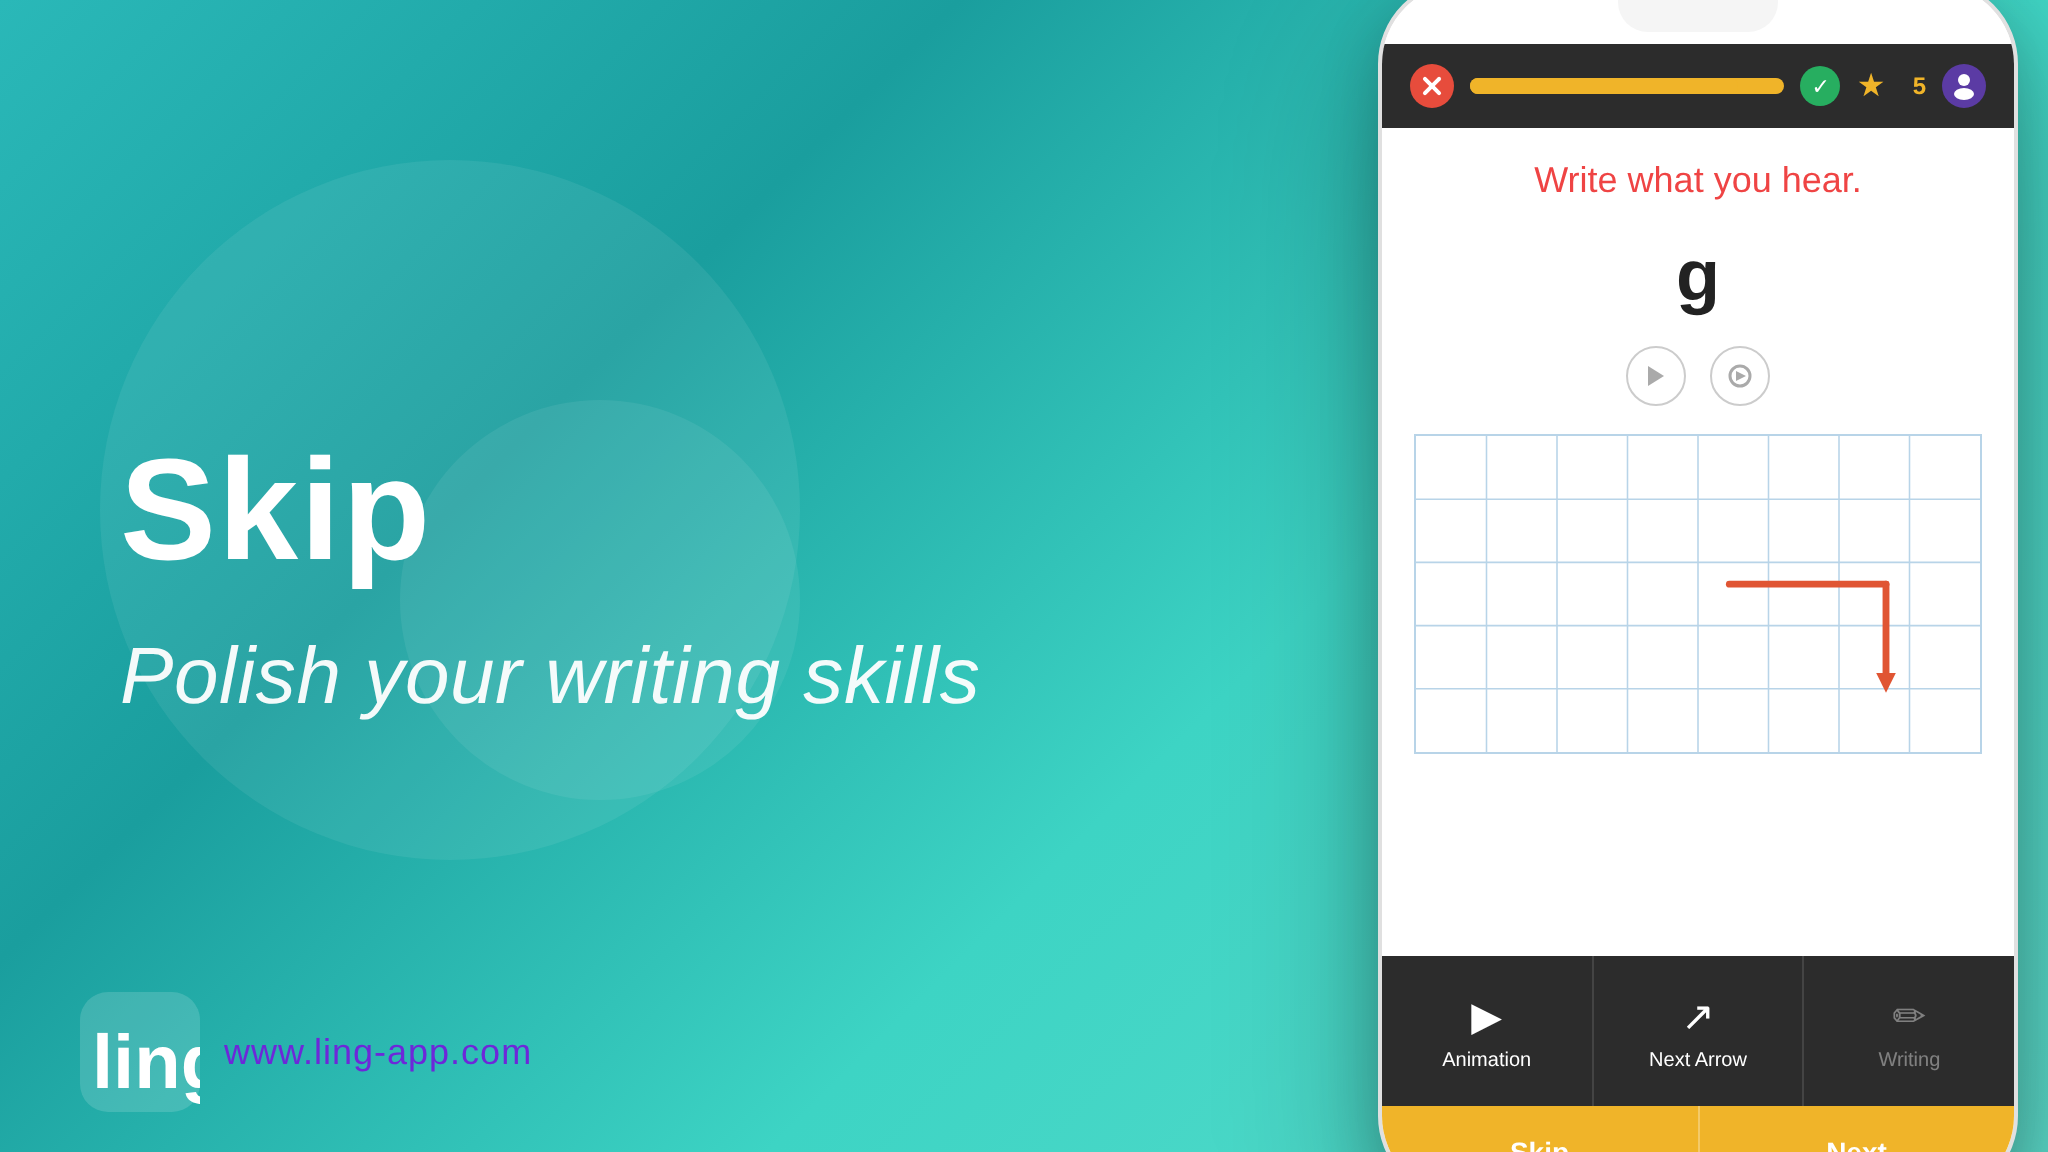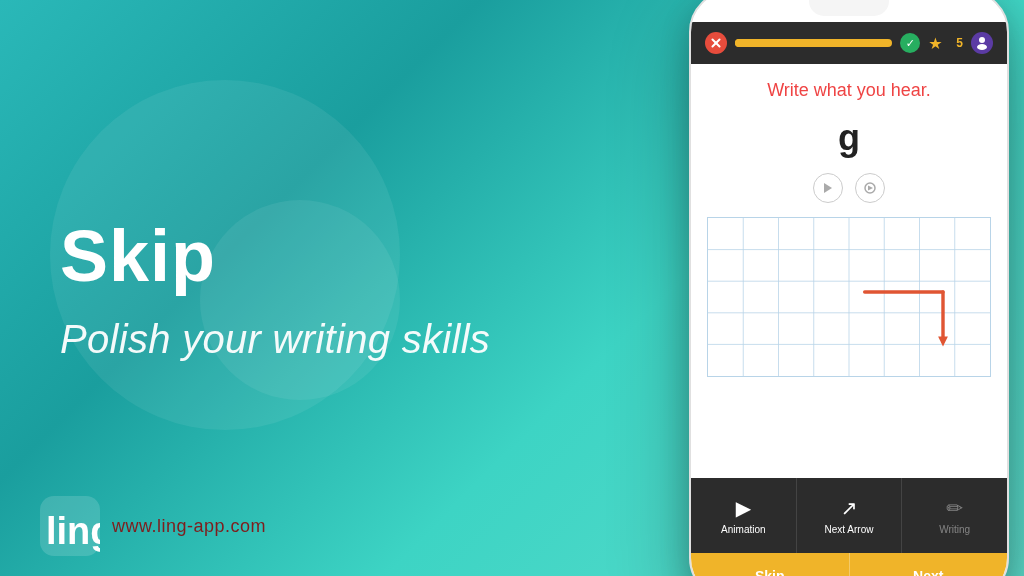--- a/index.html
+++ b/index.html
@@ -56,21 +56,21 @@
       left: 40px;
       display: flex;
       align-items: center;
       gap: 12px;
     }
     .logo-icon {
       width: 60px;
       height: 60px;
     }
     .logo-url {
-      color: #7f1d1d;
+      color: #6d28d9;
       font-size: 18px;
       font-weight: 500;
       letter-spacing: 0.5px;
     }
 
     
     .phone-container {
       position: absolute;
       right: -10px;
       top: -10px;

